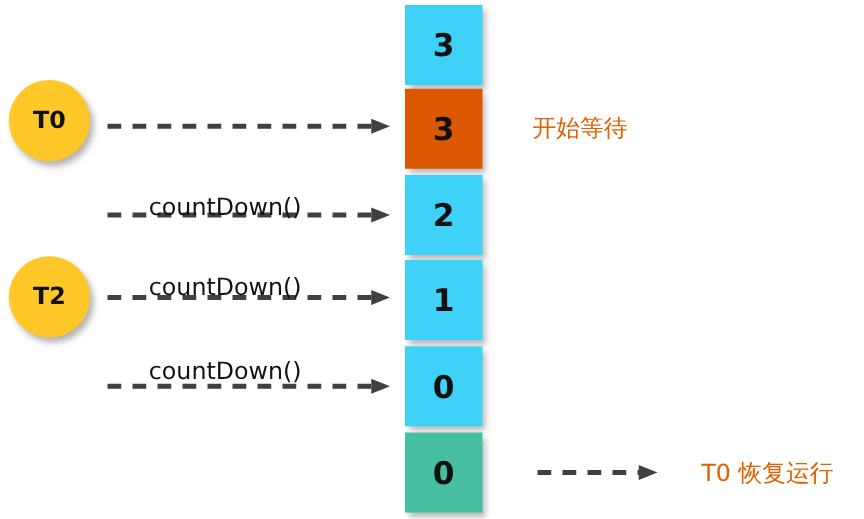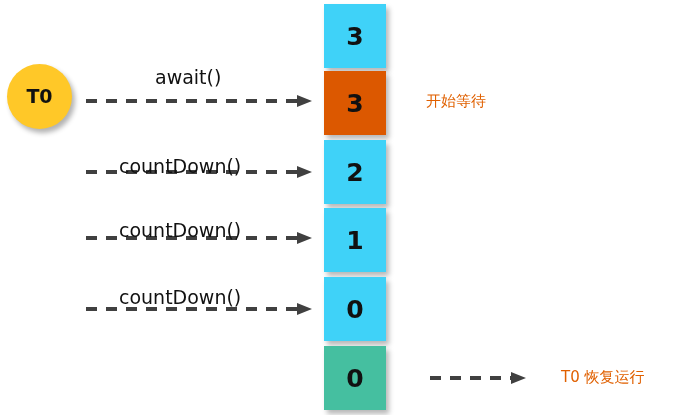--- a/index.html
+++ b/index.html
@@ -80,45 +80,47 @@
     font-size: 25px;
     font-weight: bold;
     color: #111111;
     line-height: 1;
   }
 
   
   .annotation {
     position: absolute;
     font-family: "DejaVu Sans", "Liberation Sans", sans-serif;
-    font-size: 15px;
+    font-size: 19px;
     color: #E06000;
     white-space: nowrap;
     line-height: 1;
   }
 </style>
 </head>
 <body>
 
 <div id="stage">
 
   <div class="thread-node" style="left:7px; top:64px;">
     <span class="thread-label">T0</span>
   </div>
 
 
+  <div class="thread-node" style="left:7px; top:205px;">
+    <span class="thread-label">T2</span>
+  </div>
 
 
   <div class="arrow-row" style="left:86px; top:86px; width:226px;">
     <svg class="arrow-svg" width="226" height="30" viewBox="0 0 226 30">
       <line x1="0" y1="15" x2="213" y2="15" stroke="#404040" stroke-width="4" stroke-dasharray="11,9"></line>
       <polygon points="211,9 226,15 211,21" fill="#404040"></polygon>
     </svg>
   </div>
-  <div class="call-label" style="left:155px; top:68px;">await()</div>
 
   <div class="arrow-row" style="left:86px; top:157px; width:226px;">
     <svg class="arrow-svg" width="226" height="30" viewBox="0 0 226 30">
       <line x1="0" y1="15" x2="213" y2="15" stroke="#404040" stroke-width="4" stroke-dasharray="11,9"></line>
       <polygon points="211,9 226,15 211,21" fill="#404040"></polygon>
     </svg>
   </div>
   <div class="call-label" style="left:119px; top:157px;">countDown()</div>
 
   <div class="arrow-row" style="left:86px; top:223px; width:226px;">

